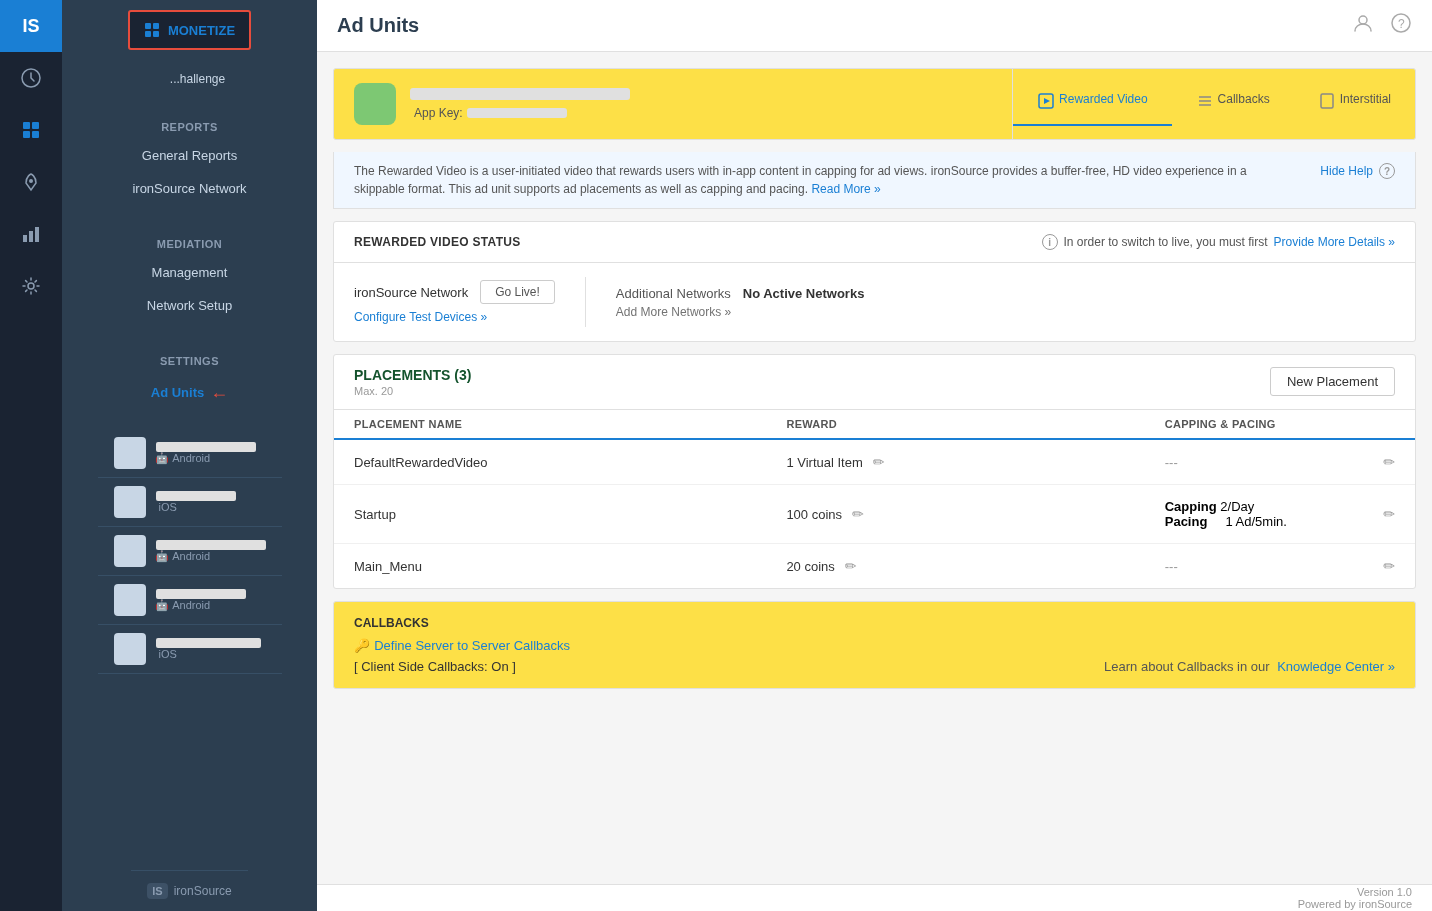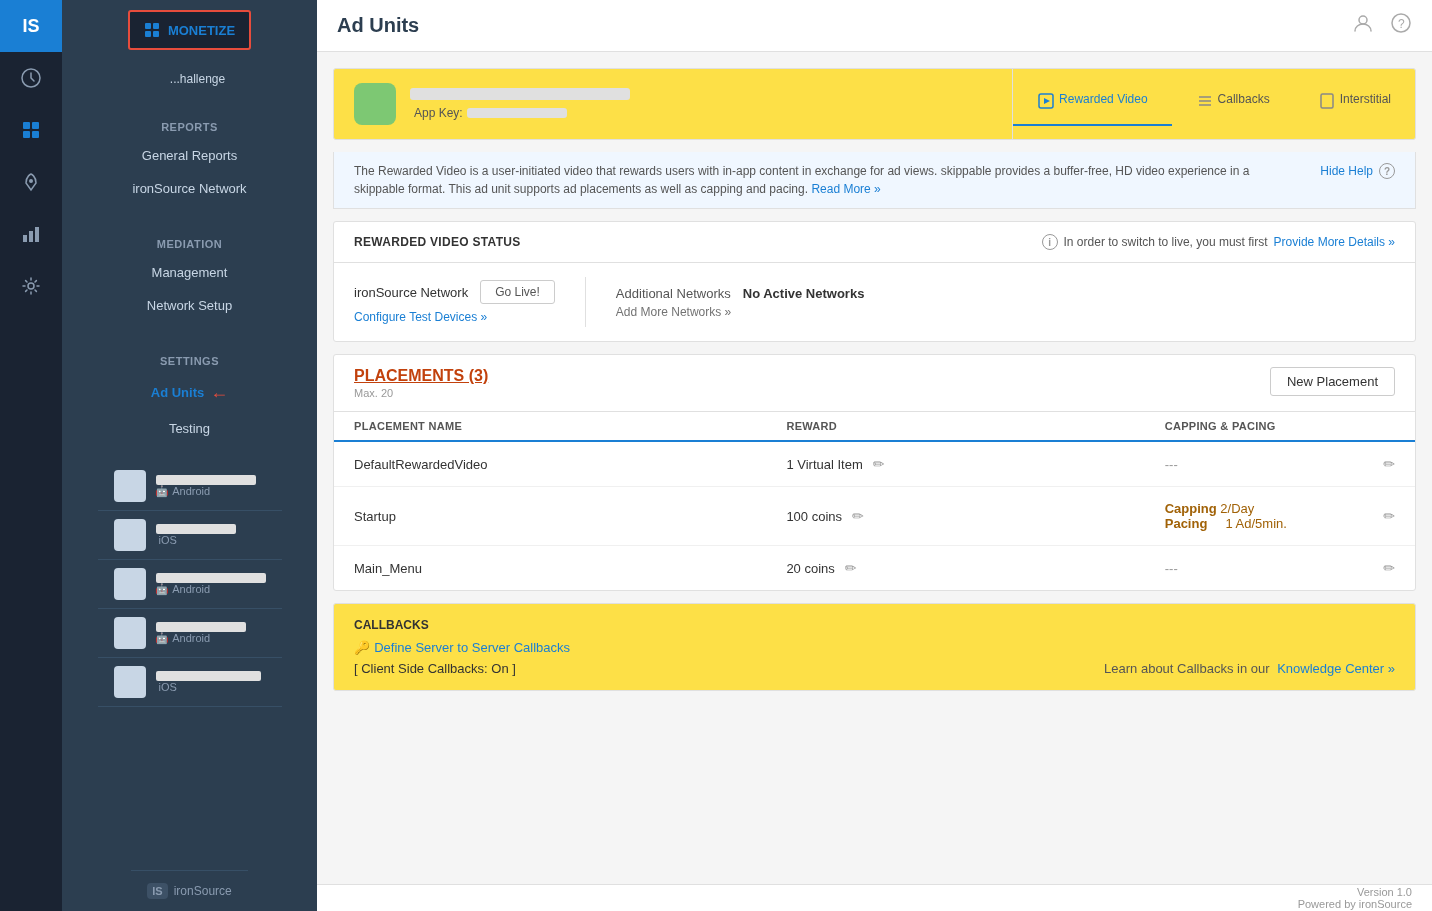--- a/index.html
+++ b/index.html
@@ -263,21 +263,21 @@
     .no-active { font-size: 13px; color: #333; font-weight: 600; }
     .add-networks-link { color: #737373; font-size: 12px; cursor: pointer; text-decoration: none; }
 
     
     .placements-header {
       padding: 12px 20px;
       display: flex;
       align-items: flex-start;
       justify-content: space-between;
     }
-    .placements-title { font-size: 16px; font-weight: 700; color: #c2410c; text-transform: uppercase; text-decoration: underline; }
+    .placements-title { font-size: 14px; font-weight: 700; color: #14532d; text-transform: uppercase; }
     .placements-subtitle { font-size: 11px; color: #999; margin-top: 2px; }
     .new-placement-btn {
       background: white;
       border: 1px solid #ccc;
       border-radius: 3px;
       padding: 6px 16px;
       font-size: 13px;
       color: #333;
       cursor: pointer;
     }
@@ -299,21 +299,21 @@
       border-bottom: 1px solid #f0f0f0;
       font-size: 13px;
       color: #333;
       vertical-align: middle;
     }
     .placements-table tr:last-child td { border-bottom: none; }
     .reward-cell { display: flex; align-items: center; gap: 10px; }
     .edit-icon { color: #999; cursor: pointer; font-size: 14px; }
     .capping-cell { display: flex; align-items: center; gap: 10px; justify-content: space-between; }
     .capping-info { }
-    .capping-row { font-size: 13px; color: #a16207; }
+    .capping-row { font-size: 13px; color: #000000; }
     .capping-label { font-weight: 700; }
     .dashes { color: #999; }
 
     
     .callbacks-section {
       background: #fde047;
       border: 1px solid #e0e0e0;
       border-radius: 3px;
       padding: 14px 20px;
     }
@@ -420,23 +420,20 @@
   <div class="sidebar-item">
     <span>Network Setup</span>
   </div>
 
   <div class="divider"></div>
 
   <div class="sidebar-section-label">SETTINGS</div>
   <div class="sidebar-item active">
     <span>Ad Units</span>
     <span class="arrow-indicator">←</span>
-  </div>
-  <div class="sidebar-item">
-    <span>Testing</span>
   </div>
 
   <div class="divider"></div>
 
   <div class="app-list">
     <div class="app-item">
       <div class="app-thumb"></div>
       <div class="app-info">
         <div class="app-name" style="background:#e0e0e0; height:10px; width:100px; border-radius:2px;"></div>
         <div class="app-platform">
@@ -556,21 +553,21 @@
                   <rect x="3" y="2" width="12" height="14" rx="1.5" stroke="#888" stroke-width="1.5"></rect>
                 </svg>
             </span>
             <span style="font-size:12px;">Interstitial</span>
           </div>
         </div>
       </div>
 
       <div class="help-bar">
         <span>
-          <span>The Rewarded Video is a user-initiated video that rewards users with in-app content in exchange for ad views. skippable provides a buffer-free, HD video experience in a skippable format. This ad unit supports ad placements as well as capping and pacing.</span>
+          <span>The Rewarded Video is a user-initiated video that rewards users with in-app content in capping for ad views. ironSource provides a buffer-free, HD video experience in a skippable format. This ad unit supports ad placements as well as capping and pacing.</span>
           <a href="#">Read More »</a>
         </span>
         <span style="white-space:nowrap; display:flex; align-items:center; gap:6px; margin-left:20px;">
           <a href="#" style="color:#1a7fd4; font-size:12px; text-decoration:none;text-align:center;">Hide Help</a>
           <span class="info-icon">?</span>
         </span>
       </div>
 
       <div class="section-card" style="margin-top:12px;">
         <div class="section-header">

